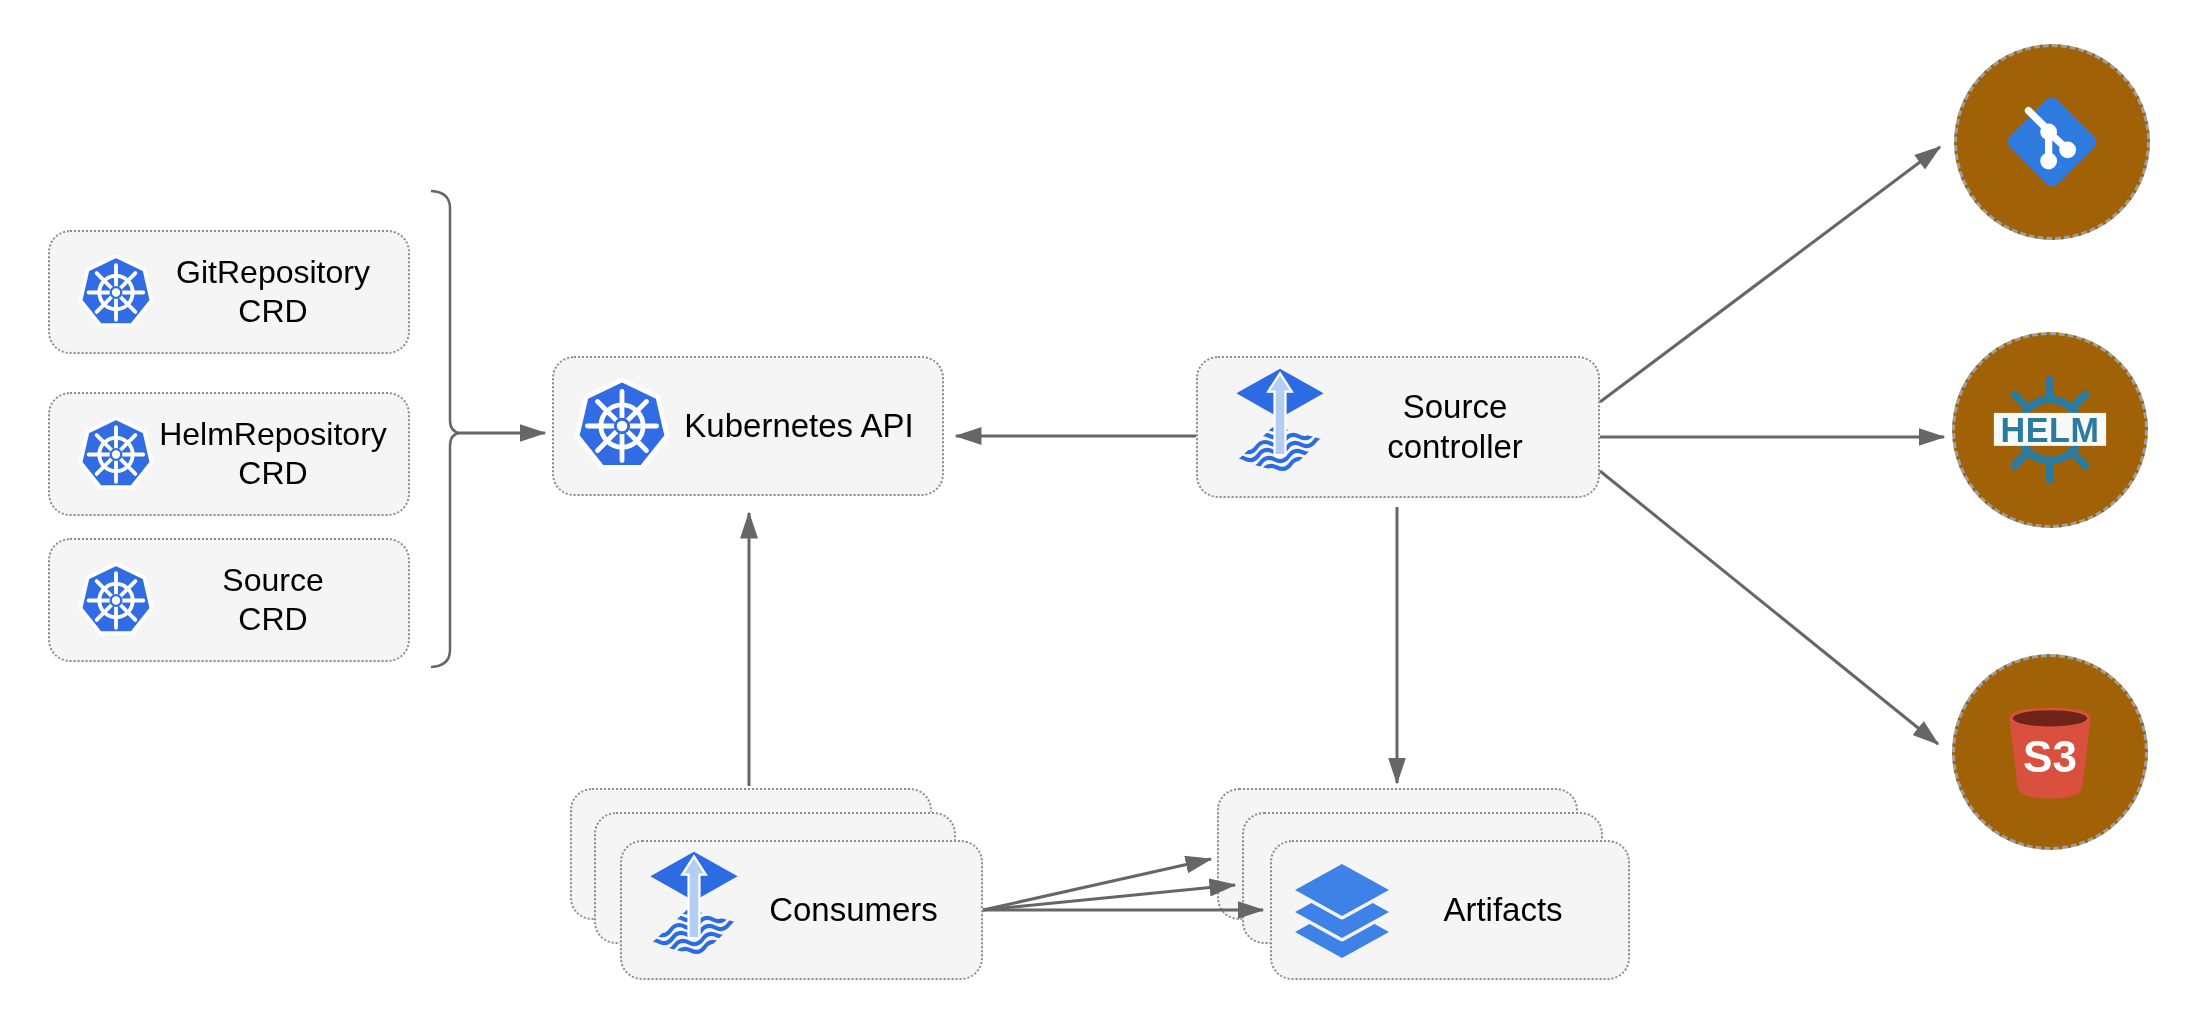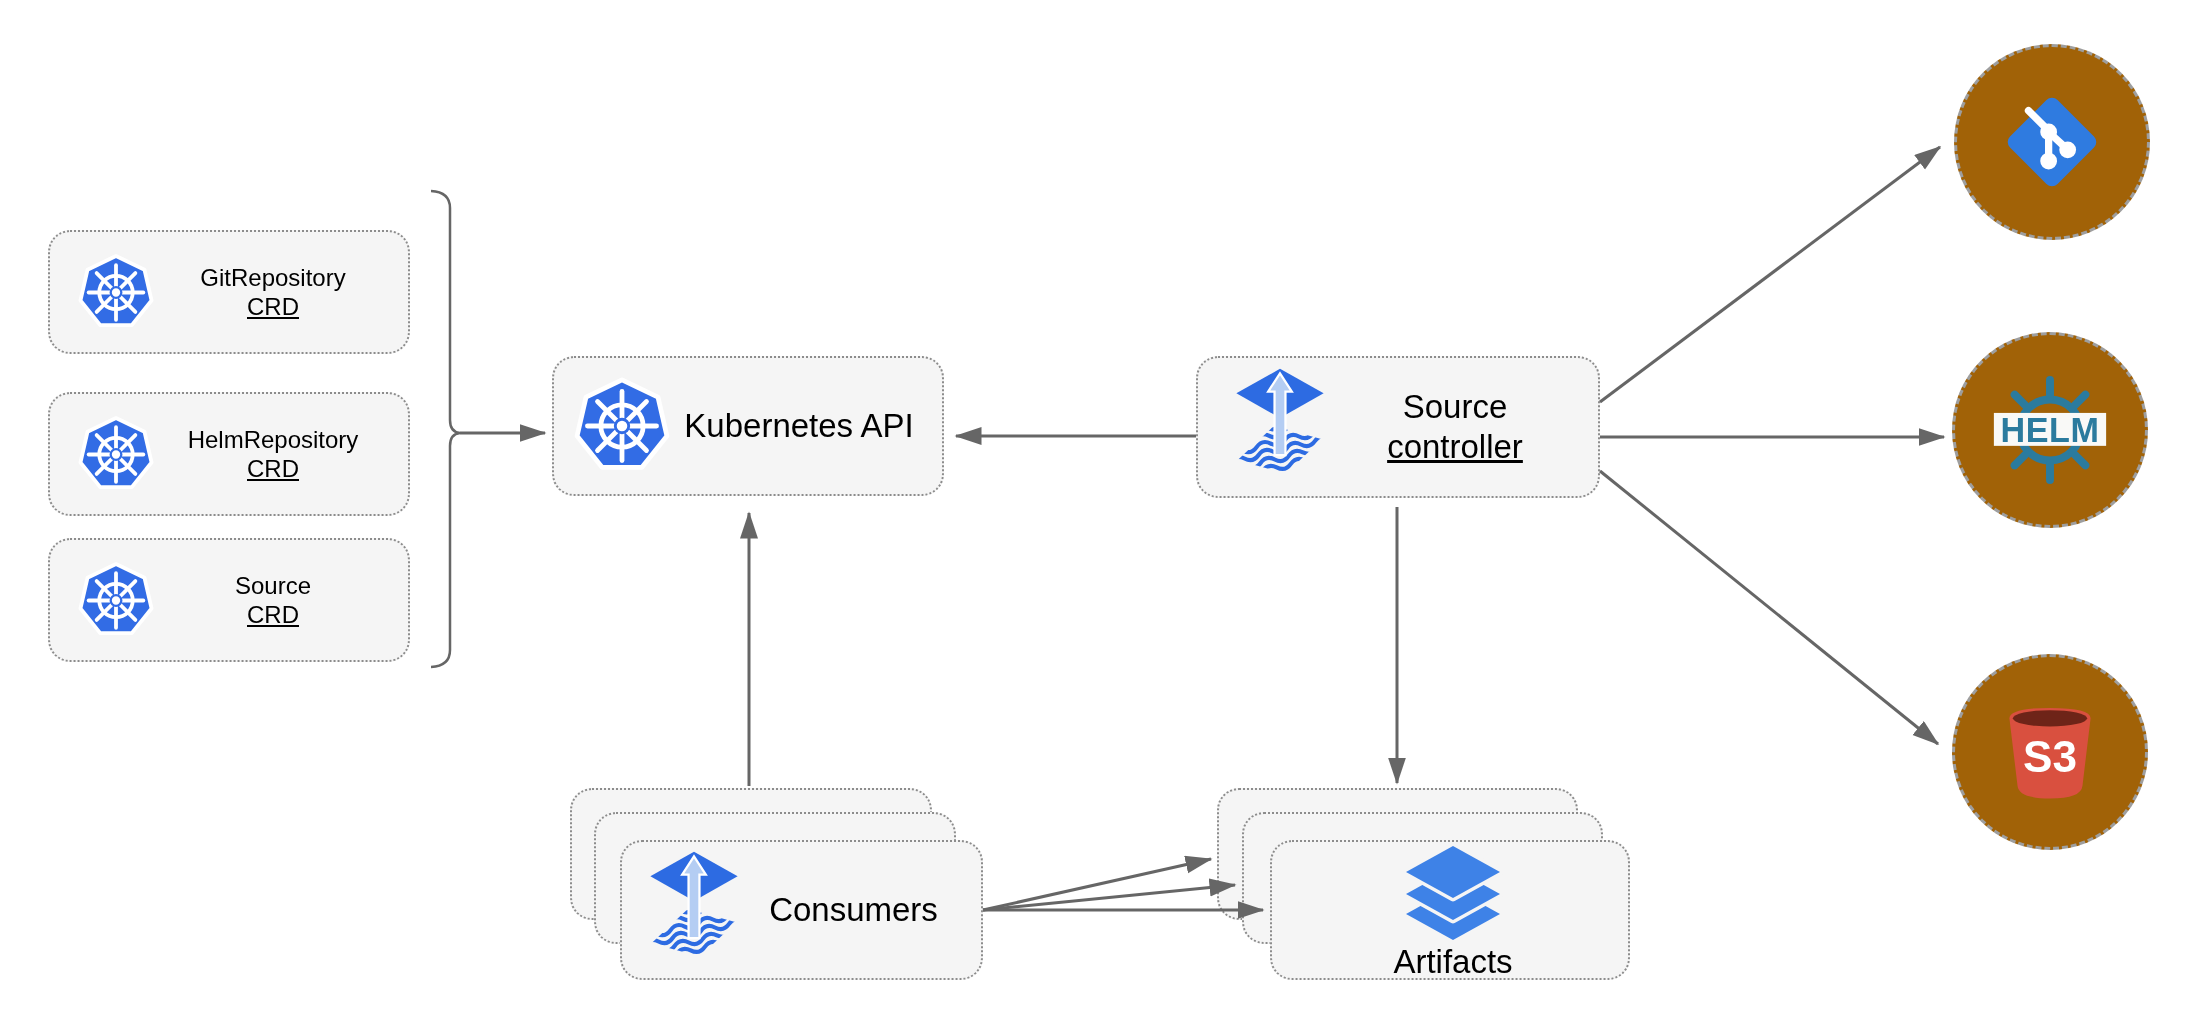--- a/index.html
+++ b/index.html
@@ -15,41 +15,41 @@
   .stack-layer{
     position:absolute; background:#f5f5f5; border:2px dotted #8c8c8c;
     border-radius:22px; box-sizing:border-box; z-index:2;
   }
   .circle{
     position:absolute; width:196px; height:196px; border-radius:50%;
     background:#a16207; border:3px dashed #9e9e9e; box-sizing:border-box;
     display:flex; align-items:center; justify-content:center; z-index:2;
   }
   .label{
-    flex:1; text-align:center; color:#000; font-size:24px; line-height:1.22;
-  }
-  .label .l2{display:block;text-decoration:underline;}
+    flex:1; text-align:center; color:#000; font-size:32px; line-height:1.22;
+  }
+  .label .l2{display:block;}
   .big-label{font-size:33px;}
   .icon{flex:0 0 auto; display:block;}
   #connectors{
     position:absolute; left:0; top:0; width:2196px; height:1030px;
     z-index:3; pointer-events:none;
   }
   
   #crd-gitrepository{left:48px; top:230px; width:362px; height:124px; padding:0 16px 0 28px;}
   #crd-helmrepository{left:48px; top:392px; width:362px; height:124px; padding:0 16px 0 28px;}
   #crd-bucket{left:48px; top:538px; width:362px; height:124px; padding:0 16px 0 28px;}
   #kubernetes-api{left:552px; top:356px; width:392px; height:140px; padding:0 14px 0 20px;align-items:center;}
   #source-controller{left:1196px; top:356px; width:404px; height:142px; padding:0 14px 0 36px;}
   #consumers-layer-1{left:570px; top:788px; width:362px; height:132px;}
   #consumers-layer-2{left:594px; top:812px; width:362px; height:132px;}
   #consumers-front{left:620px; top:840px; width:363px; height:140px; padding:0 14px 0 26px;}
   #artifacts-layer-1{left:1217px; top:788px; width:361px; height:132px;}
   #artifacts-layer-2{left:1242px; top:812px; width:361px; height:132px;}
-  #artifacts-front{left:1270px; top:840px; width:360px; height:140px; padding:0 14px 0 20px;flex-direction:column;}
+  #artifacts-front{left:1270px; top:840px; width:360px; height:140px; padding:0 14px 0 20px;}
   #git-circle{left:1954px; top:44px;}
   #helm-circle{left:1952px; top:332px;}
   #s3-circle{left:1952px; top:654px;}
 </style>
 </head>
 <body>
 
 <div class="canvas">
 
   <div class="node" id="crd-gitrepository">

